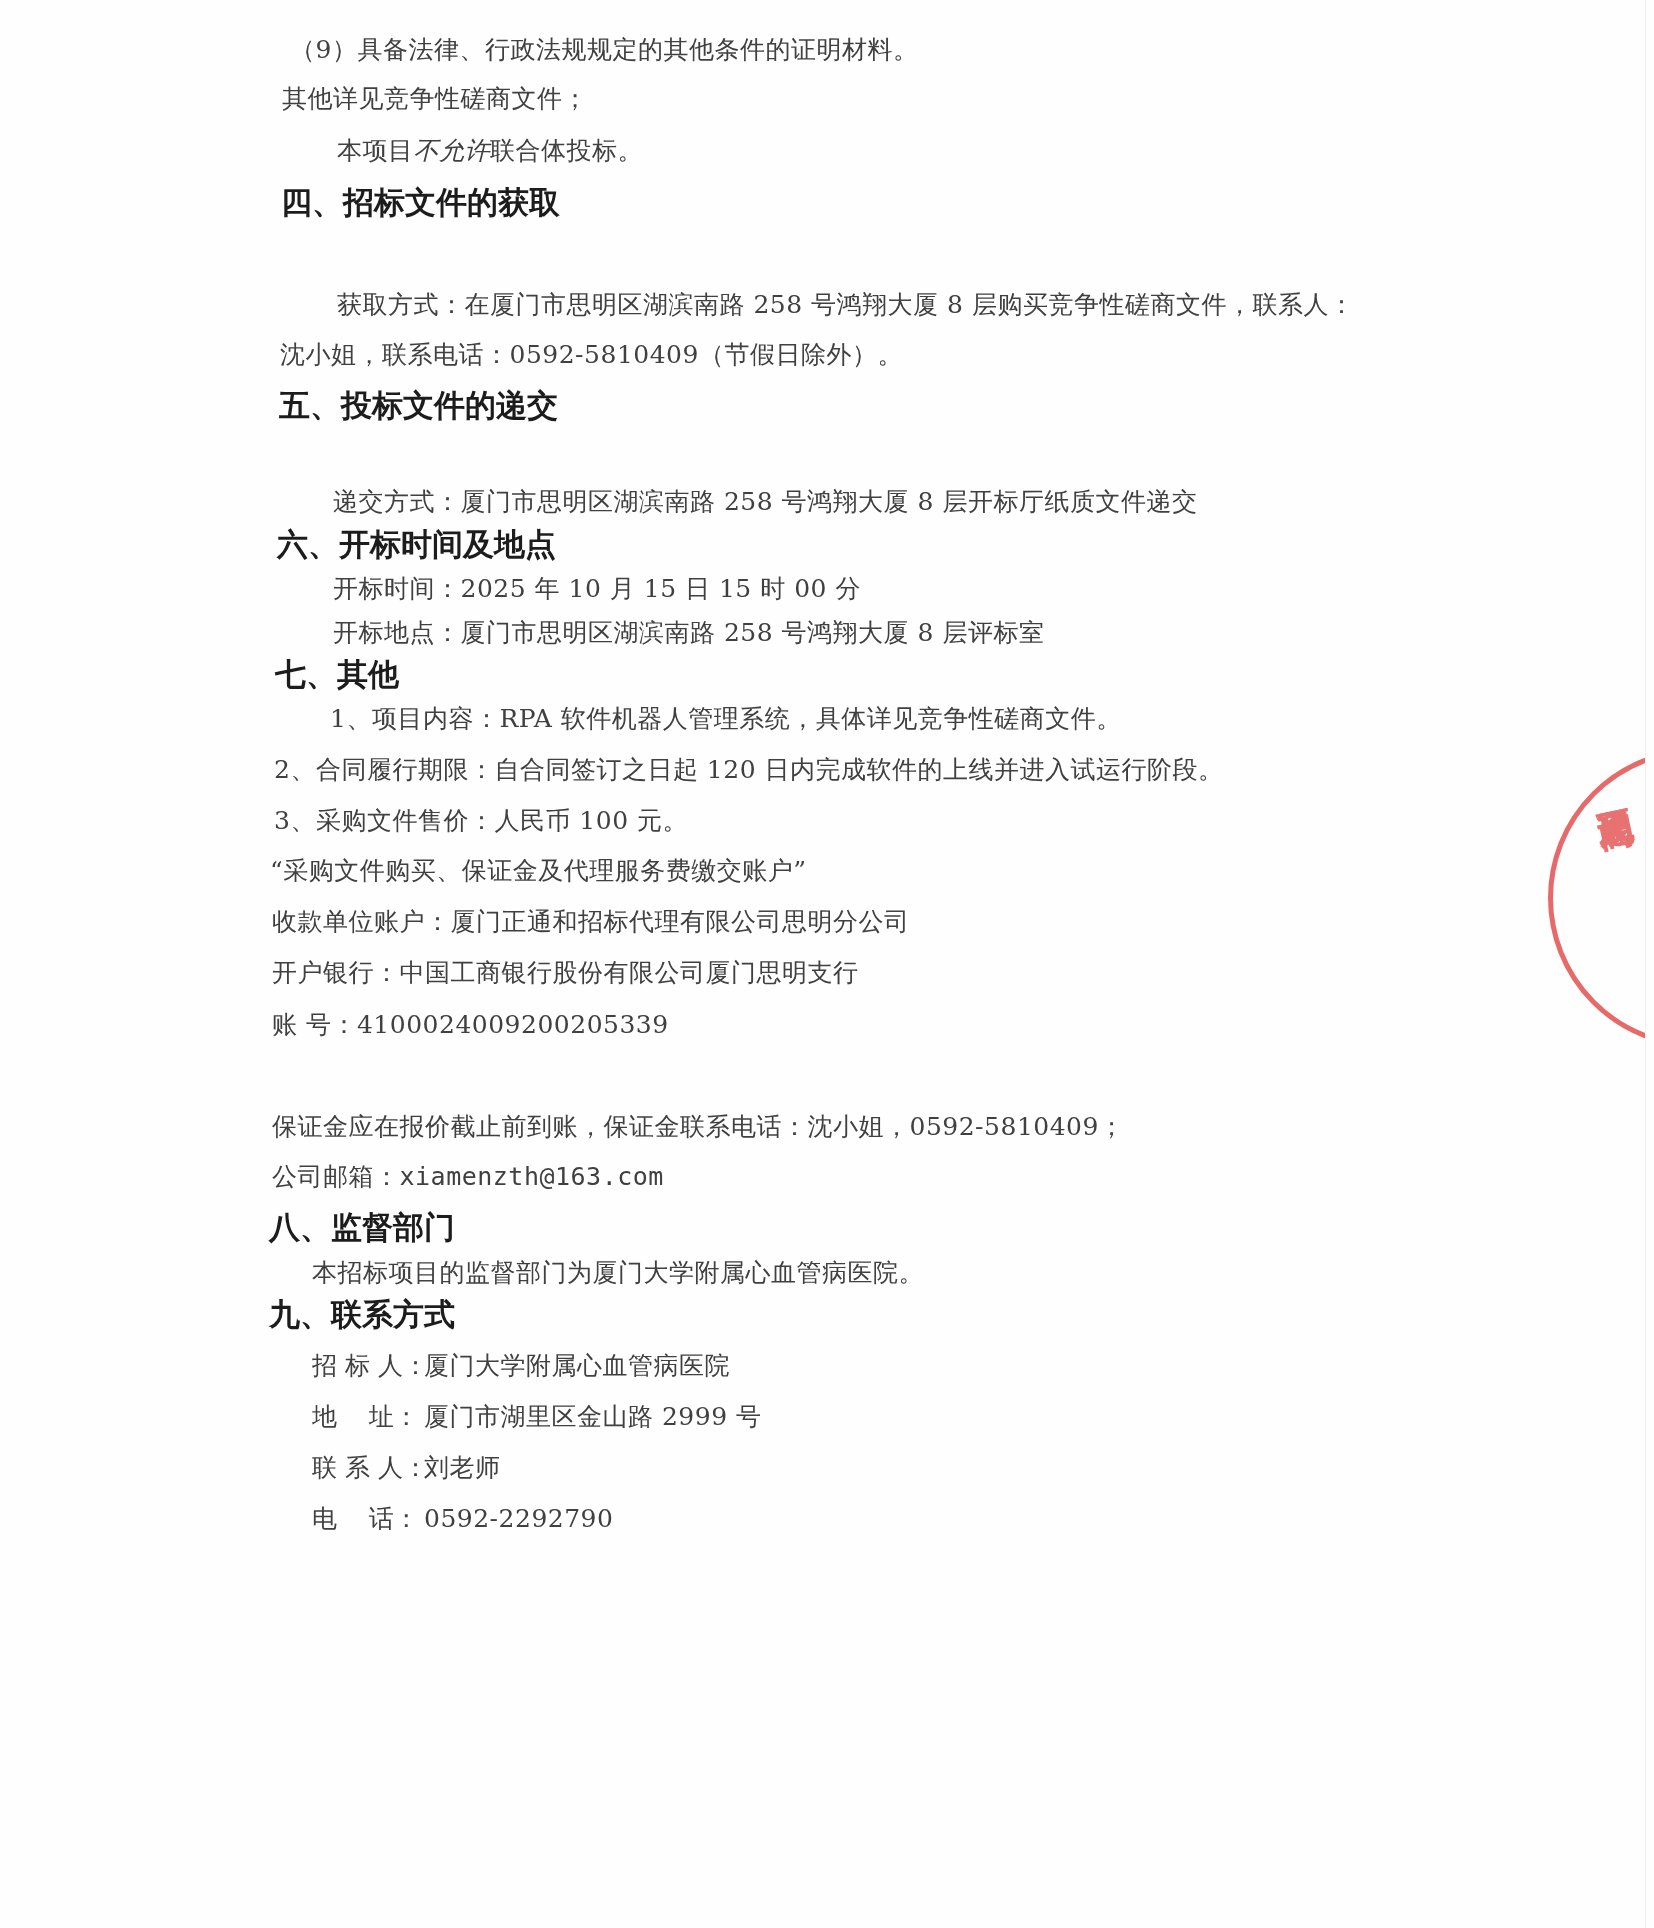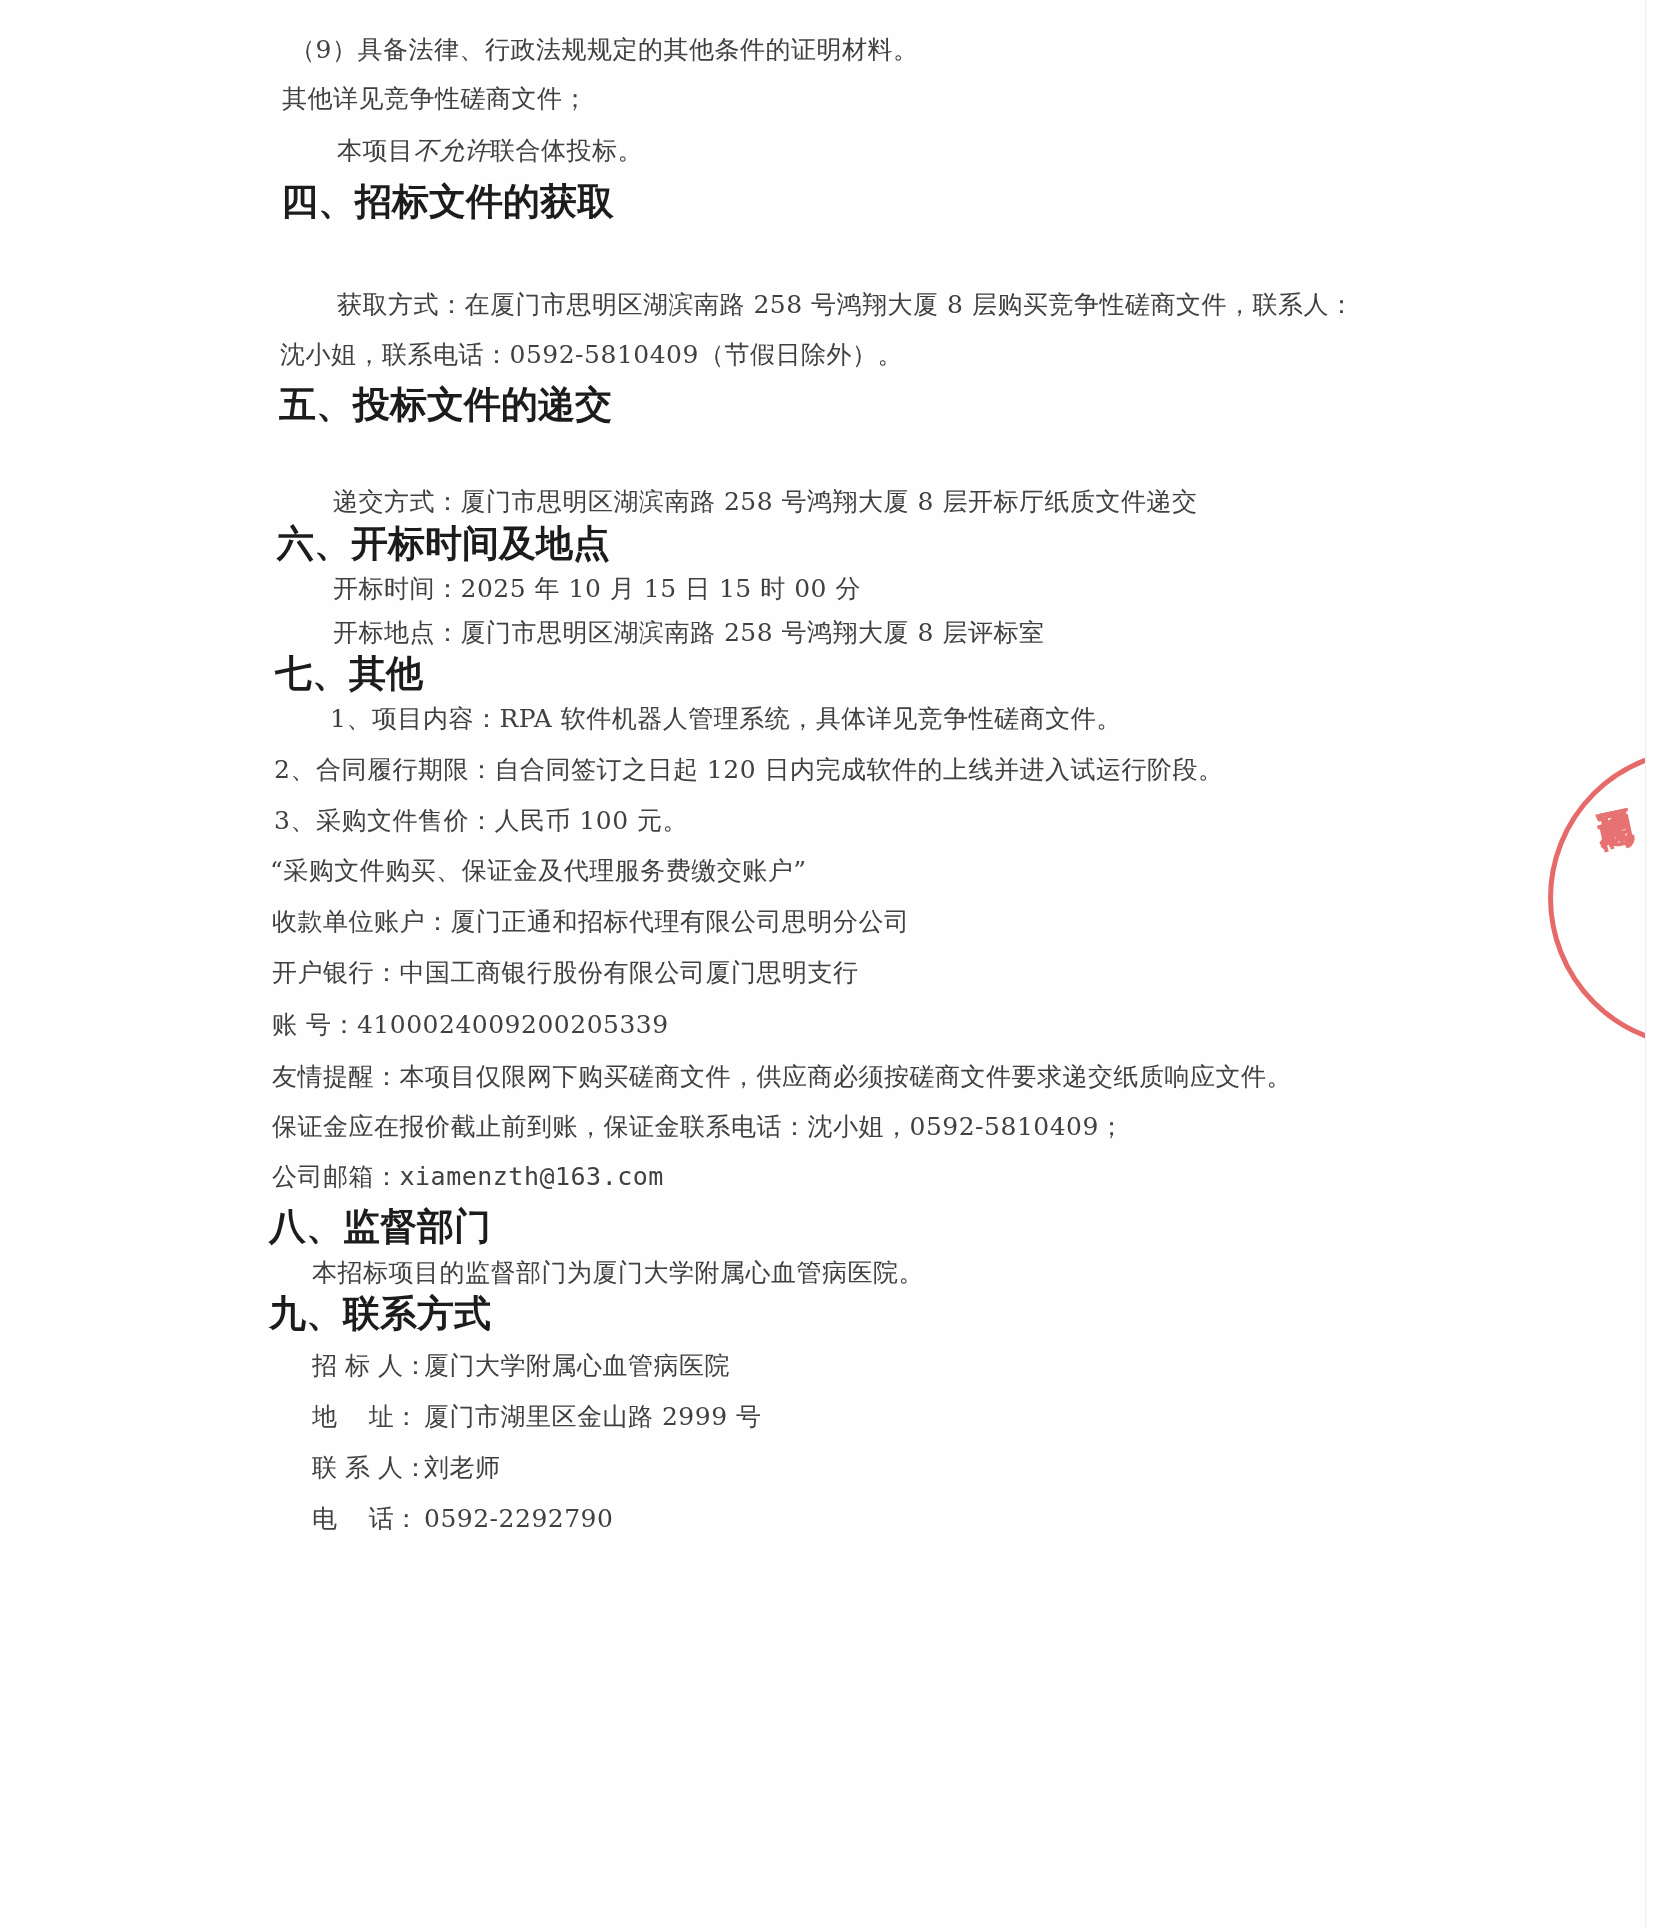--- a/index.html
+++ b/index.html
@@ -11,21 +11,21 @@
   }
   .page { position:absolute; inset:0; }
   .ln {
     position:absolute; white-space:nowrap;
     font-size:25px; line-height:30px; letter-spacing:0.5px;
     color:#404040;
   }
   .hd {
     position:absolute; white-space:nowrap;
     font-family:"DejaVu Sans","Liberation Sans",sans-serif;
-    font-size:37px; line-height:34px; font-weight:bold; color:#1c1c1c;
+    font-size:31px; line-height:34px; font-weight:bold; color:#1c1c1c;
   }
   .it { font-style:italic; }
   .mono { font-family:"DejaVu Sans Mono","Liberation Mono",monospace; }
   .contact-label { display:inline-block; width:112px; letter-spacing:0; }
   .edge-line {
     position:absolute; top:0; left:1645px; width:1px; height:1928px;
     background:#eeeeee;
   }
   .stamp {
     position:absolute; left:1548px; top:748px; width:300px; height:300px;
@@ -69,21 +69,20 @@
   <div class="hd" style="left:275px;top:657px;">七、其他</div>
   <div class="ln" style="left:330px;top:704px;">1、项目内容：RPA 软件机器人管理系统，具体详见竞争性磋商文件。</div>
   <div class="ln" style="left:274px;top:755px;">2、合同履行期限：自合同签订之日起 120 日内完成软件的上线并进入试运行阶段。</div>
   <div class="ln" style="left:274px;top:806px;">3、采购文件售价：人民币 100 元。</div>
   <div class="ln" style="left:270px;top:856px;">“采购文件购买、保证金及代理服务费缴交账户”</div>
   <div class="ln" style="left:272px;top:958px;">开户银行：中国工商银行股份有限公司厦门思明支行</div>
   <div class="ln" style="left:272px;top:907px;">收款单位账户：厦门正通和招标代理有限公司思明分公司</div>
   <div class="ln" style="left:272px;top:1010px;">
     <span>账  号：</span><span>4100024009200205339</span>
   </div>
-  <div class="ln" style="left:272px;top:1062px;">友情提醒：本项目仅限网下购买磋商文件，供应商必须按磋商文件要求递交纸质响应文件。</div>
   <div class="ln" style="left:272px;top:1112px;">保证金应在报价截止前到账，保证金联系电话：沈小姐，0592-5810409；</div>
   <div class="ln" style="left:272px;top:1162px;">
     <span>公司邮箱：</span><span class="mono">xiamenzth@163.com</span>
   </div>
 
   <div class="hd" style="left:269px;top:1210px;">八、监督部门</div>
   <div class="ln" style="left:312px;top:1258px;">本招标项目的监督部门为厦门大学附属心血管病医院。</div>
 
   <div class="hd" style="left:269px;top:1297px;">九、联系方式</div>
   <div class="ln" style="left:312px;top:1351px;">

